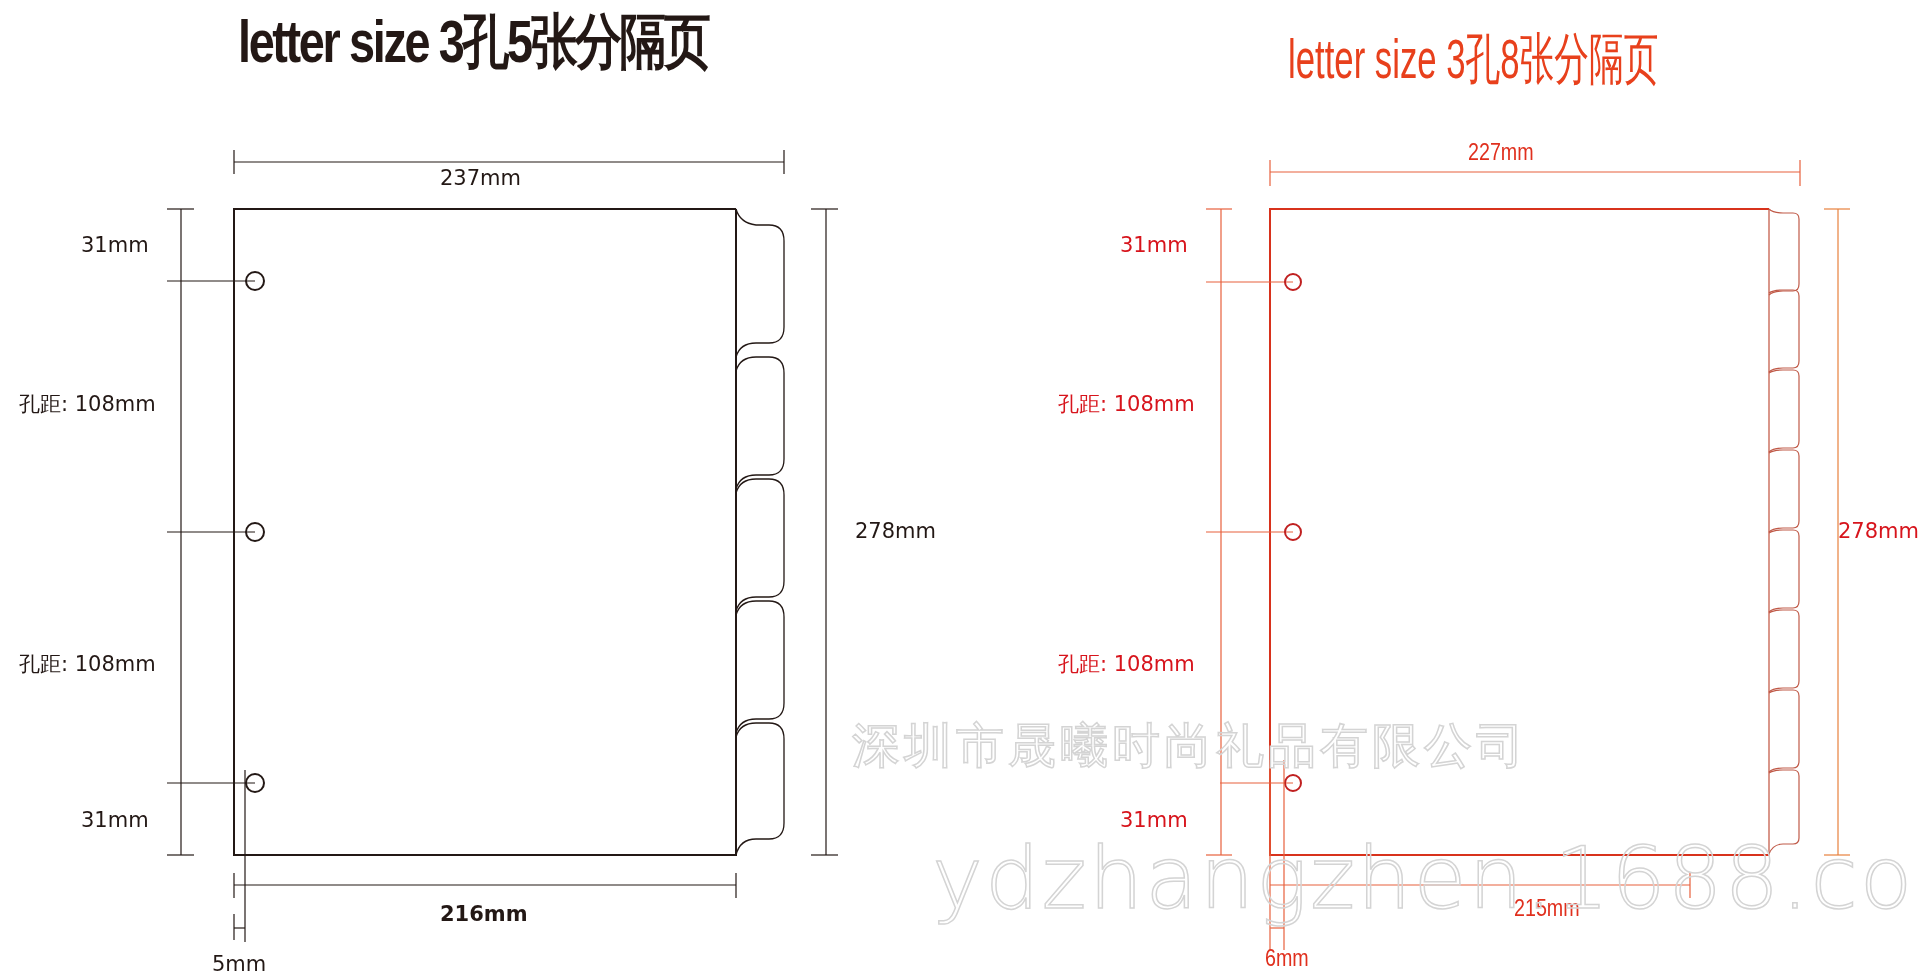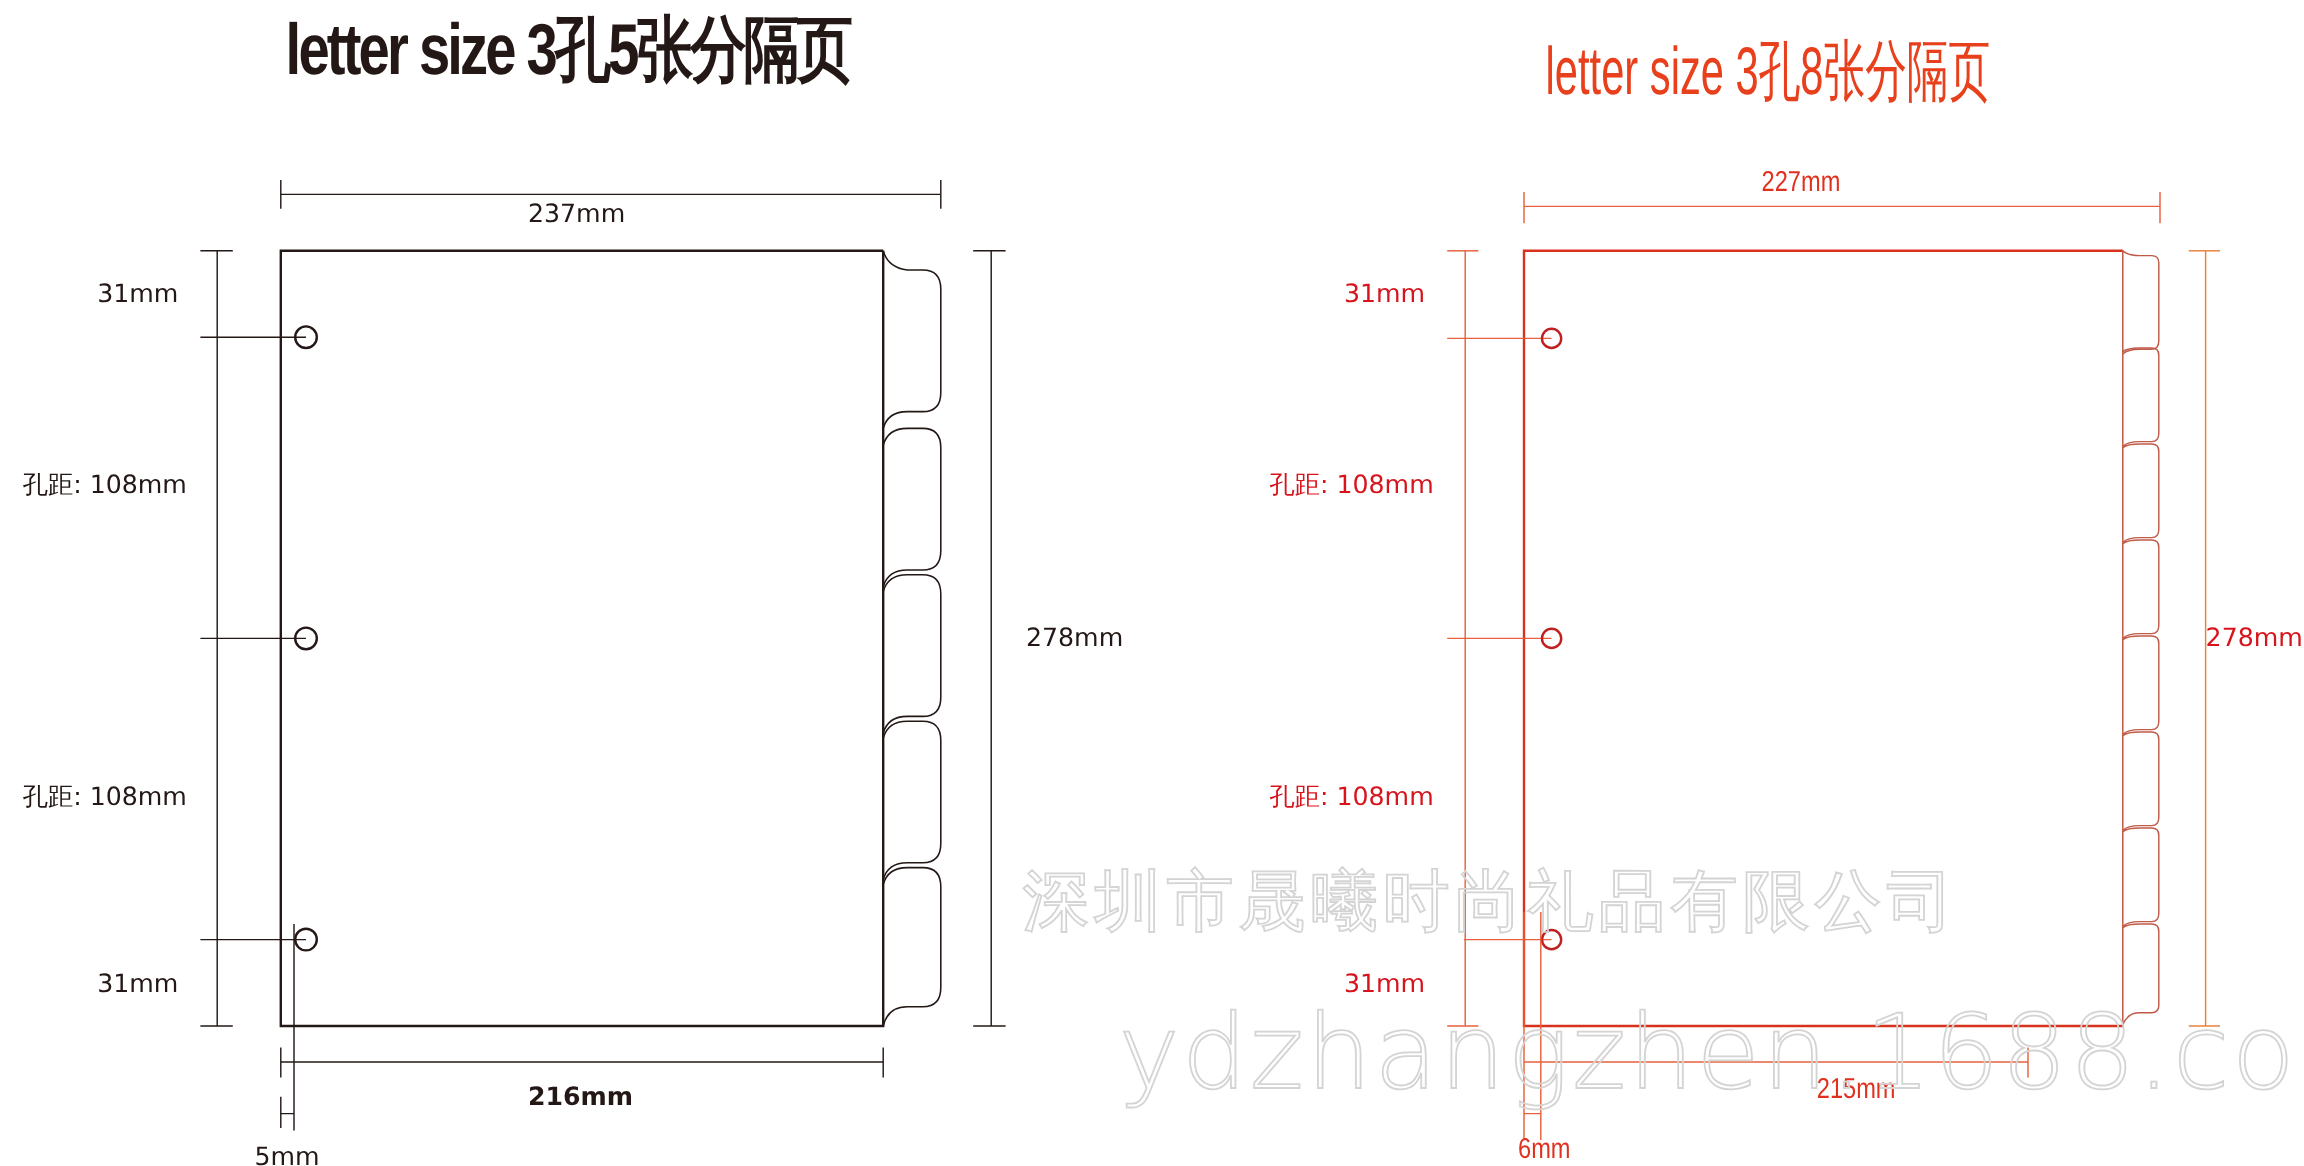--- a/index.html
+++ b/index.html
@@ -4,21 +4,21 @@
 <style>
   html, body { margin:0; padding:0; background:#ffffff; }
   body { width:1920px; height:972px; position:relative; overflow:hidden; font-family:"DejaVu Sans", sans-serif; }
   .abs { position:absolute; white-space:nowrap; }
   .title-left { left:238px; top:2px; font-size:60px; font-weight:bold; color:#231815; letter-spacing:-3px; transform:scaleX(0.78); transform-origin:left top; font-family:"Liberation Sans", sans-serif; }
   .title-right { left:1288px; top:22px; font-size:56px; color:#e8401c; transform:scaleX(0.62); transform-origin:left top; font-family:"Liberation Sans Narrow","Liberation Sans", sans-serif; }
   .lbl-black { font-size:21px; color:#231815; font-family:"DejaVu Sans", sans-serif; }
   .lbl-red { font-size:21px; color:#d7141c; font-family:"DejaVu Sans", sans-serif; }
   .lbl-red-narrow { font-size:24px; color:#e0301e; font-family:"Liberation Sans", sans-serif; transform:scaleX(0.82); transform-origin:left top; }
   .watermark { color:transparent; -webkit-text-stroke:1.5px #d4d4d4; font-family:"DejaVu Sans", sans-serif; font-weight:200; }
-  .wm-cn { left:852px; top:714px; font-size:56px; letter-spacing:4px; }
+  .wm-cn { left:852px; top:714px; font-size:48px; letter-spacing:4px; }
   .wm-en { left:932px; top:828px; font-size:86px; letter-spacing:2px; }
   svg.canvas { position:absolute; left:0; top:0; }
 </style>
 </head>
 <body>
 
 <svg class="canvas" width="1920" height="972" viewBox="0 0 1920 972">
 
   <g stroke="#231815" fill="none">
 

